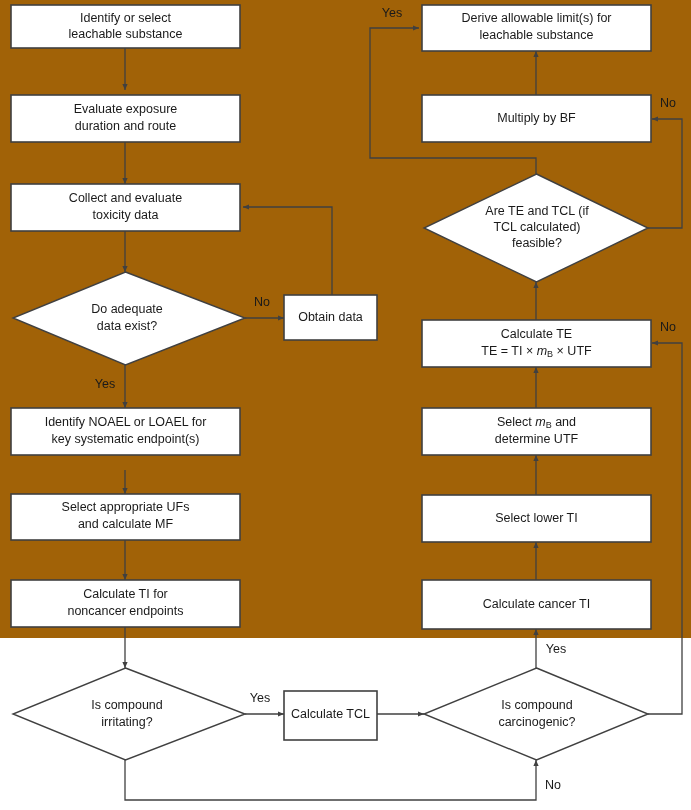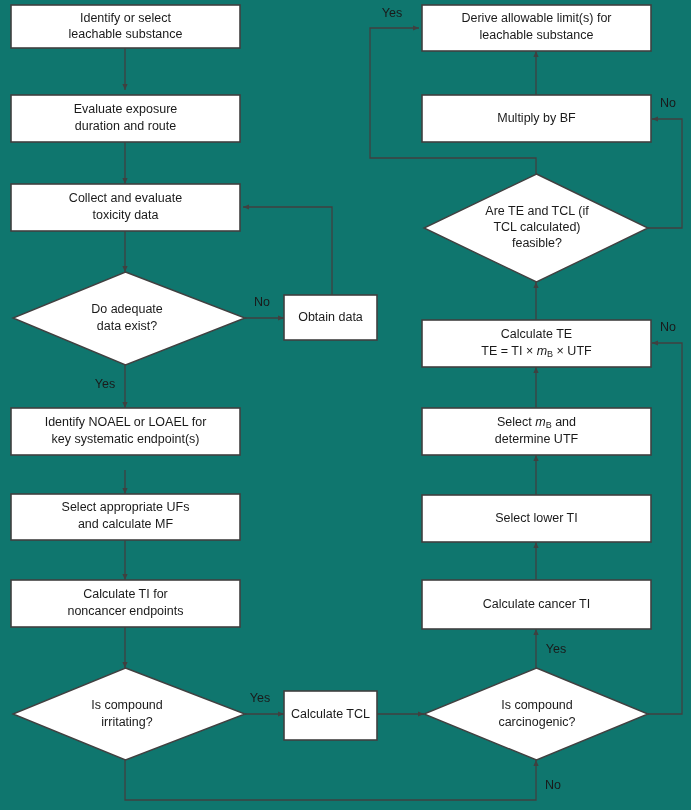--- a/index.html
+++ b/index.html
@@ -9,22 +9,22 @@
   }
   body {
     width: 691px;
     height: 810px;
     font-family: "Liberation Sans", sans-serif;
     overflow: hidden;
   }
   #flowchart-root {
     position: relative;
     width: 691px;
-    height: 810px;
-    background: #0f766e;
+    height: 638px;
+    background: #a16207;
   }
   svg#flow-svg {
     display: block;
     width: 691px;
     height: 810px;
   }
   .node-box {
     fill: #ffffff;
     stroke: #404040;
     stroke-width: 1.6;

